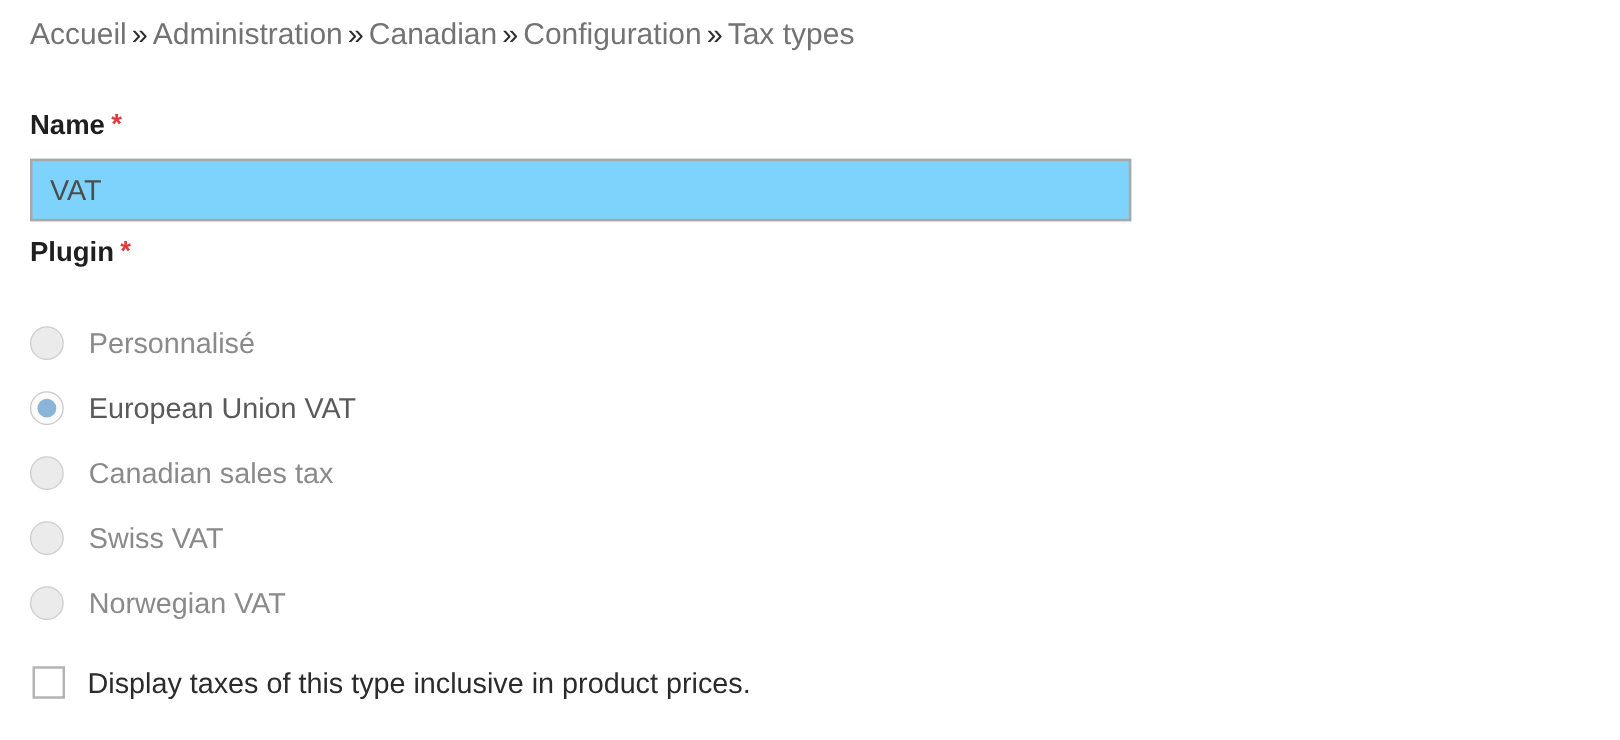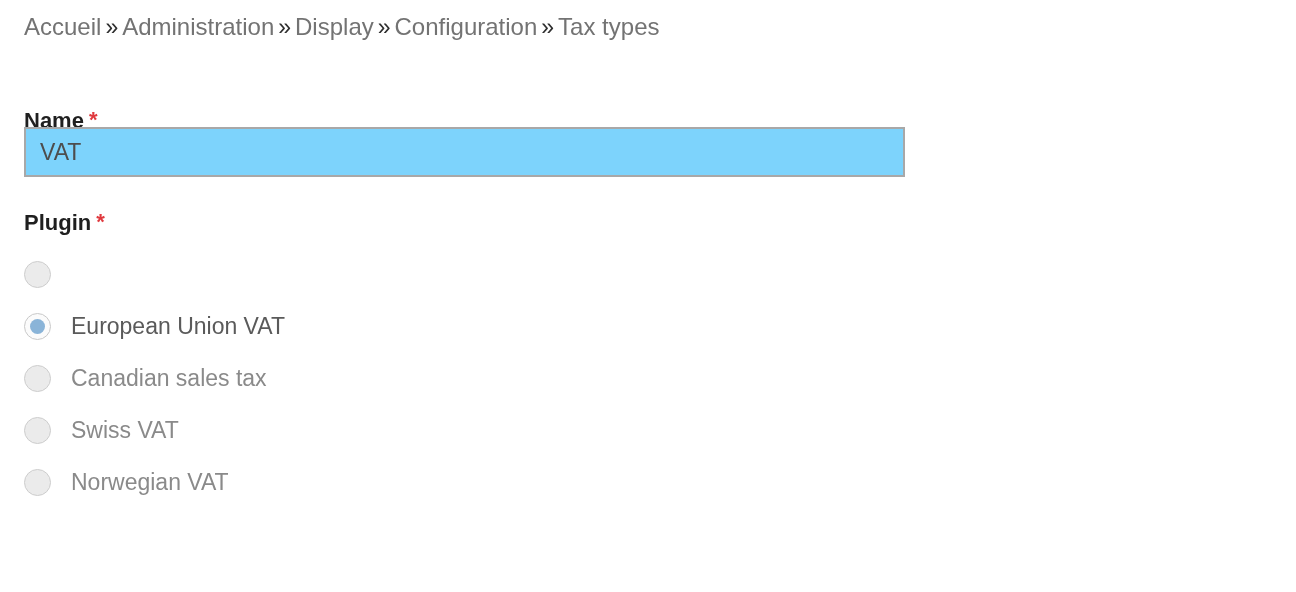--- a/index.html
+++ b/index.html
@@ -45,21 +45,20 @@
   }
 
   
   .field-label {
     position: absolute;
     font-size: 22px;
     font-weight: bold;
     color: #1f1f1f;
     line-height: 26px;
     white-space: nowrap;
-    margin-top: 21px;
   }
   .req-star {
     color: #e0393e;
     font-weight: bold;
     font-size: 22px;
     padding-left: 5px;
     vertical-align: 1px;
   }
 
   #name-label { left: 24px; top: 86px; }
@@ -168,38 +167,39 @@
     color: #2b2b2b;
     white-space: nowrap;
   }
 </style>
 </head>
 <body>
 
 <div class="page">
 
   <nav class="breadcrumb">
-    <a class="crumb">Accueil</a><span class="crumb-sep">»</span><a class="crumb">Administration</a><span class="crumb-sep">»</span><a class="crumb">Display</a><span class="crumb-sep">»</span><a class="crumb">Configuration</a><span class="crumb-sep">»</span><a class="crumb">Tax types</a>
+    <a class="crumb">Accueil</a><span class="crumb-sep">»</span><a class="crumb">Administration</a><span class="crumb-sep">»</span><a class="crumb">Canadian</a><span class="crumb-sep">»</span><a class="crumb">Configuration</a><span class="crumb-sep">»</span><a class="crumb">Tax types</a>
   </nav>
 
   <label class="field-label" id="name-label" for="name-input">
     <span>Name</span><span class="req-star">*</span>
   </label>
 
   <input class="text-input" id="name-input" type="text" value="VAT" style="">
 
 
   <div class="field-label" id="plugin-label">
     <span>Plugin</span><span class="req-star">*</span>
   </div>
 
   <div class="radio-list">
 
     <div class="radio-row">
       <span class="radio-mark"></span>
+      <span class="radio-label">Personnalisé</span>
     </div>
 
     <div class="radio-row selected">
       <span class="radio-mark"></span>
       <span class="radio-label">European Union VAT</span>
     </div>
 
     <div class="radio-row">
       <span class="radio-mark"></span>
       <span class="radio-label">Canadian sales tax</span>
@@ -210,14 +210,18 @@
       <span class="radio-label">Swiss VAT</span>
     </div>
 
     <div class="radio-row">
       <span class="radio-mark"></span>
       <span class="radio-label">Norwegian VAT</span>
     </div>
 
   </div>
 
+  <div class="checkbox-row">
+    <span class="checkbox-mark"></span>
+    <span class="checkbox-label">Display taxes of this type inclusive in product prices.</span>
+  </div>
 
 </div>
 
 </body></html>

